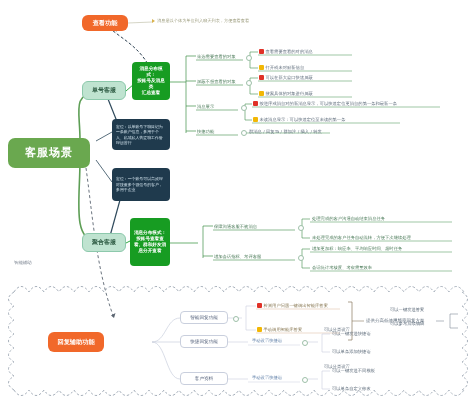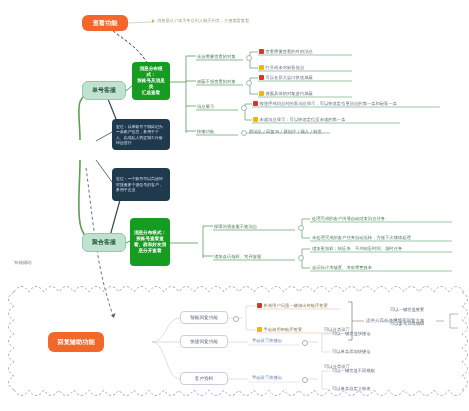--- a/index.html
+++ b/index.html
@@ -182,20 +182,23 @@
     <path d="M322,352 L330,352" stroke="#c9cfdd" stroke-width="0.6" fill="none"></path>
 
     <path d="M228,379 L248,379" stroke="#c9cfdd" stroke-width="0.6" fill="none"></path>
     <path d="M248,382 L300,382" stroke="#c9cfdd" stroke-width="0.5" fill="none"></path>
     <path d="M308,379 L318,379" stroke="#c9cfdd" stroke-width="0.6" fill="none"></path>
     <path d="M322,371 L322,389" stroke="#c9cfdd" stroke-width="0.6" fill="none"></path>
     <path d="M322,371 L330,371" stroke="#c9cfdd" stroke-width="0.6" fill="none"></path>
     <path d="M322,389 L330,389" stroke="#c9cfdd" stroke-width="0.6" fill="none"></path>
   </svg>
 
+  <div class="node n-root" style="left:8px;top:138px;width:82px;height:30px;">
+    <span>客服场景</span>
+  </div>
 
   <div class="node n-orange" style="left:82px;top:15px;width:46px;height:16px;">
     <span>查看功能</span>
   </div>
 
   <div class="annot" style="left:152px;top:18px;">
     <span class="tri"></span>
     <span>消息是以个体为单位列入聊天列表，方便查看查看</span>
   </div>
 

